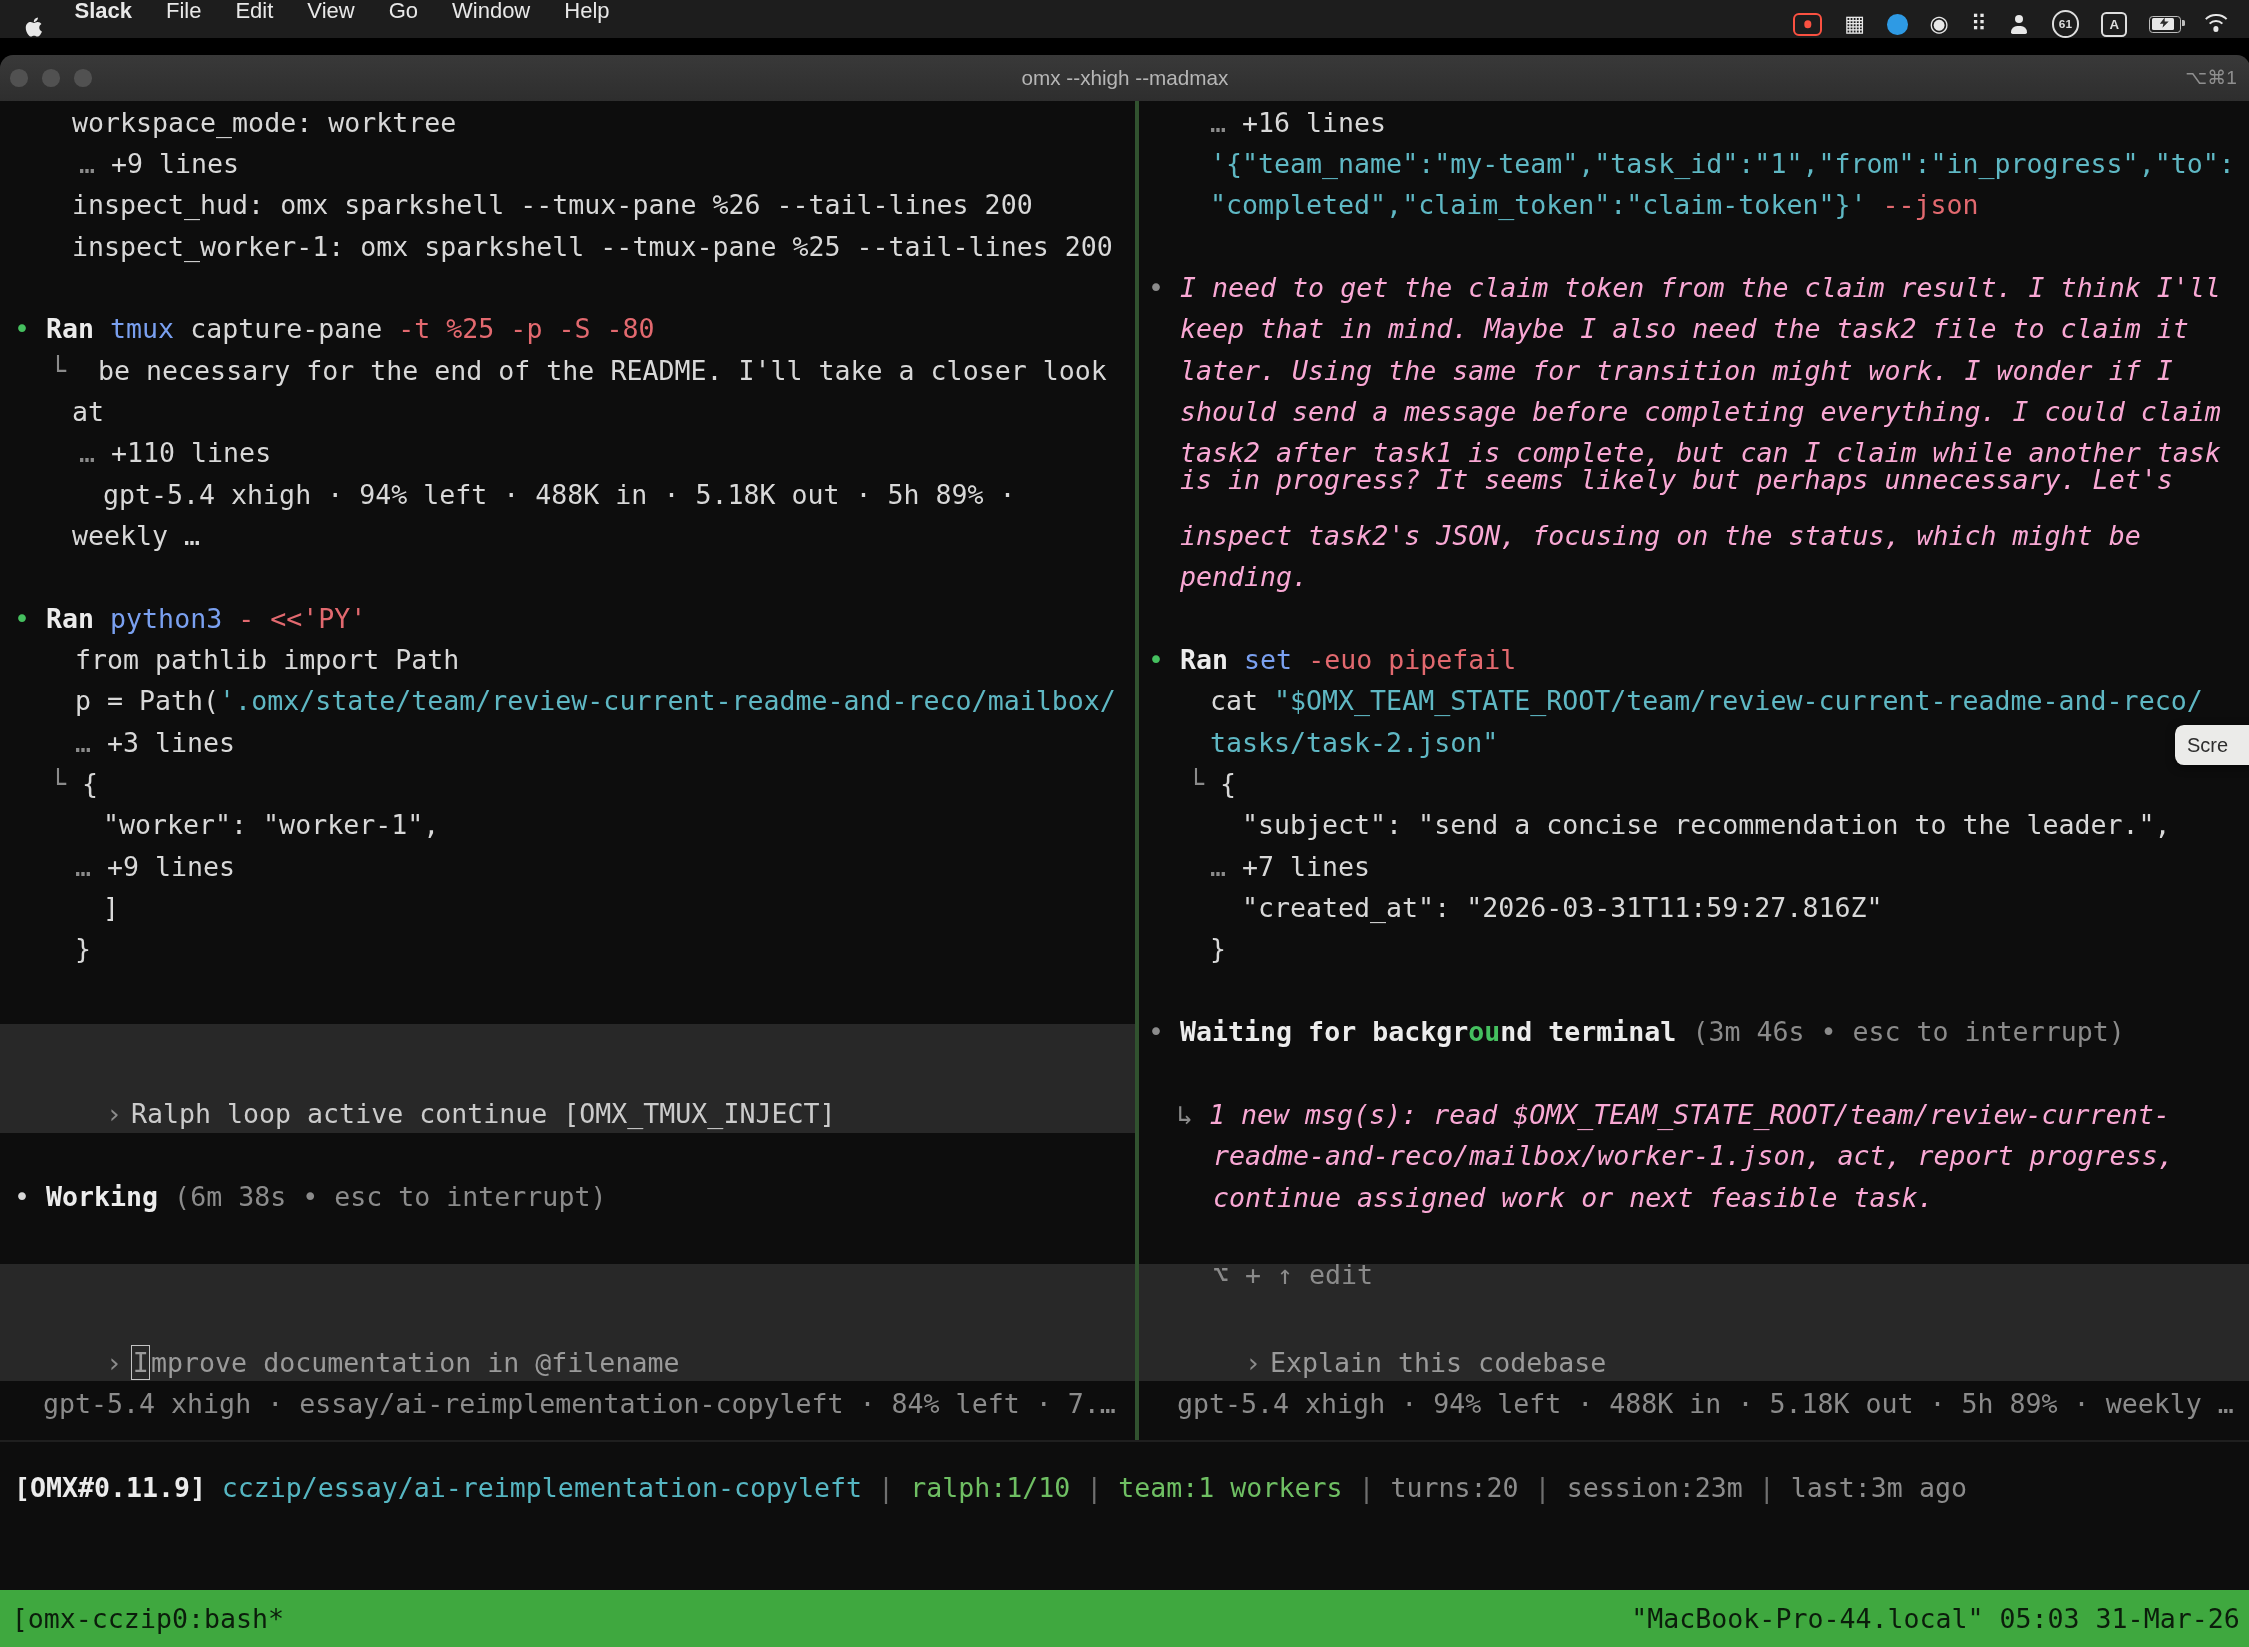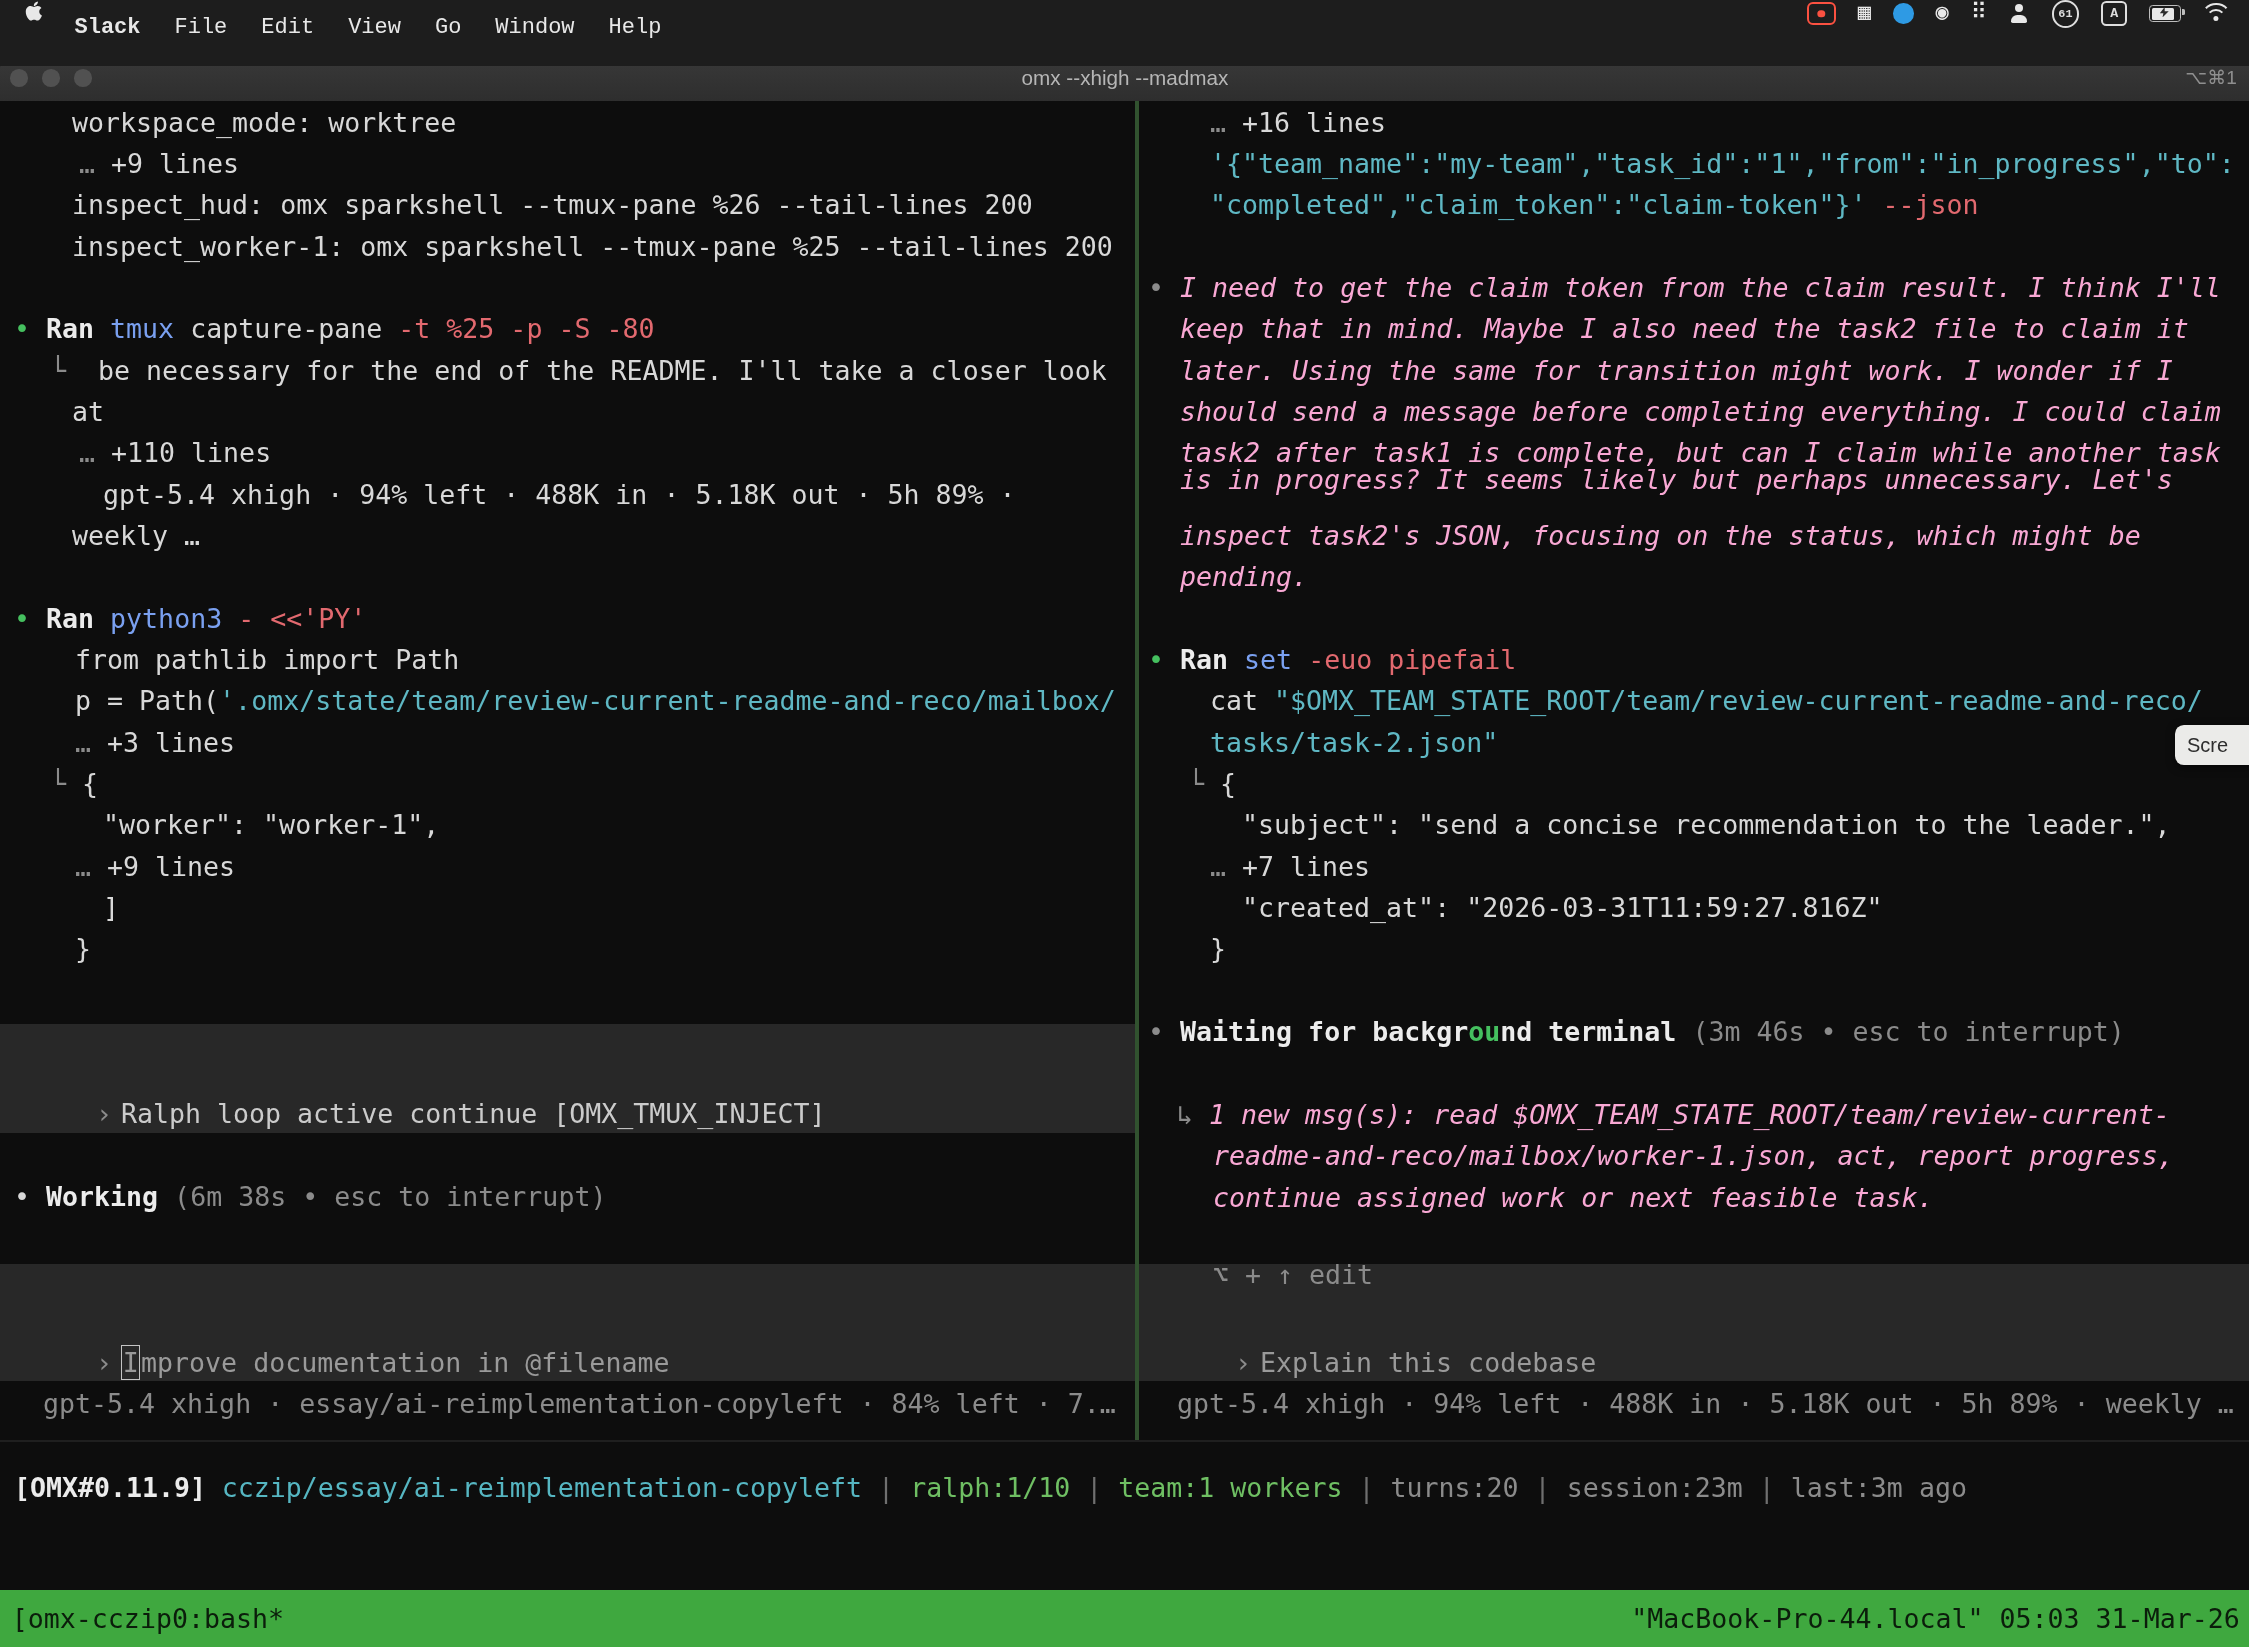--- a/index.html
+++ b/index.html
@@ -1,22 +1,22 @@
 <!DOCTYPE html>
 <html style="--tmux-green: #3fa83f; --bullet-green: #45c05f; --command-blue: #7aa0f0; --flag-red: #e2696f; --string-cyan: #5fb8c4; --text-white: #d8d8d8; --text-dim: #8b8b8b; --band-bg: #282828; --status-path-cyan: #56b6c2; --status-green: #6fbf63;font-size:11.8px"><head>
 <meta charset="utf-8">
 <style>
   html,body{margin:0;padding:0}
   body{width:2250px;height:1648px;position:relative;background:#000;overflow:hidden;
        font-family:"DejaVu Sans Mono","DejaVu Sans",monospace}
 
   
-  .menu-bar{position:absolute;top:0;left:0;width:2250px;height:66px;background:#1d1d1d;
-            display:flex;align-items:flex-start;color:#e8e8e8;
-            font-family:Liberation Mono, monospace;font-size:22px;z-index:20}
+  .menu-bar{position:absolute;top:0;left:0;width:2250px;height:38px;background:#1d1d1d;
+            display:flex;align-items:flex-end;color:#e8e8e8;
+            font-family:Liberation Sans, sans-serif;font-size:22px;z-index:20}
   .apple{padding:0 14.8px 0 25px;display:flex;align-items:center}
   .menu-item{padding:0 17px;line-height:55px}
   .app-name{font-weight:700}
   .menu-right{margin-left:auto;display:flex;align-items:center;gap:22px;padding-right:20.7px}
 
   .mb-record{position:relative;width:25px;height:19px;border:2.2px solid #fb5141;border-radius:5.9px;display:inline-block}
   .mb-record-dot{position:absolute;left:50%;top:50%;transform:translate(-50%,-50%);width:7.4px;height:7.4px;border-radius:50%;background:#fb5141}
   .mb-glyph{font-size:22px;line-height:22px;color:#e8e8e8}
   .mb-blue{width:20.7px;height:20.7px;border-radius:50%;background:#2e9ae4;display:inline-block}
   .mb-person{position:relative;width:20.7px;height:20.7px;display:inline-block}
@@ -69,21 +69,21 @@
   .s-c{color:var(--string-cyan,#5fb8c4)}
   .s-gb{color:var(--bullet-green,#45c05f)}
   .s-g{color:var(--bullet-green,#45c05f);font-weight:bold}
   .s-i{color:#f9a8d4;font-style:italic}
 
   
   .band{position:absolute;background:var(--band-bg,#282828);white-space:pre;z-index:1}
   .band-l1{left:0;top:923px;width:1135px;height:109px;padding-top:28px}
   .band-l2{left:0;top:1163px;width:1135px;height:117px;padding-top:37px}
   .band-r{left:1139px;top:1163px;width:1111px;height:117px;padding-top:37px}
-  .band{box-sizing:border-box;line-height:41px;padding-left:0}
+  .band{box-sizing:border-box;line-height:41px;padding-left:10px}
   .prompt{color:#8b8b8b;margin-right:8.9px}
   .queued-text{color:#cbcbcb}
   .ph{color:#9a9a9a}
   .cursor-box{border:1.5px solid #c4c4c4;color:#9a9a9a;padding:0.7px 0.7px;margin-right:0.7px}
 
   
   .omx-line{position:absolute;left:14px;top:1366px;line-height:41px;white-space:pre;z-index:2}
   .st-ver{color:#ececec;font-weight:bold;margin-right:15.5px}
   .st-path{color:var(--status-path-cyan,#56b6c2)}
   .st-sep{color:#6f6f6f}

